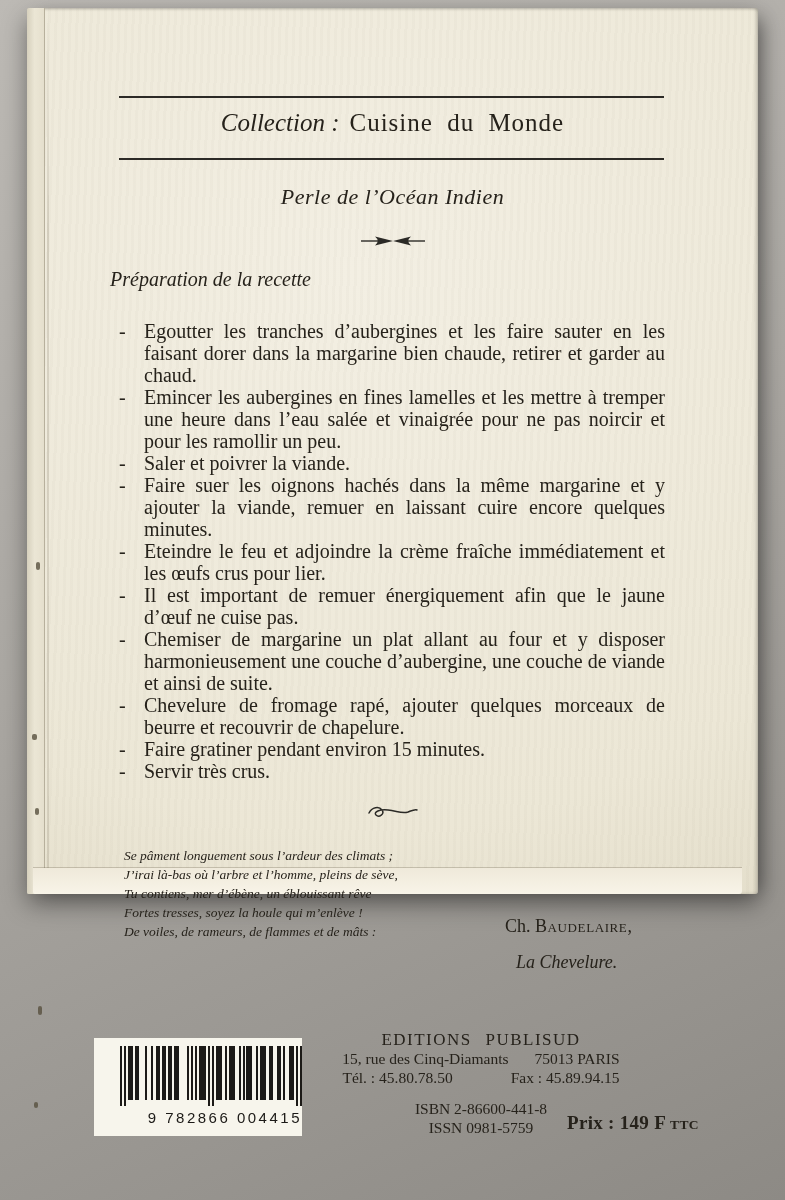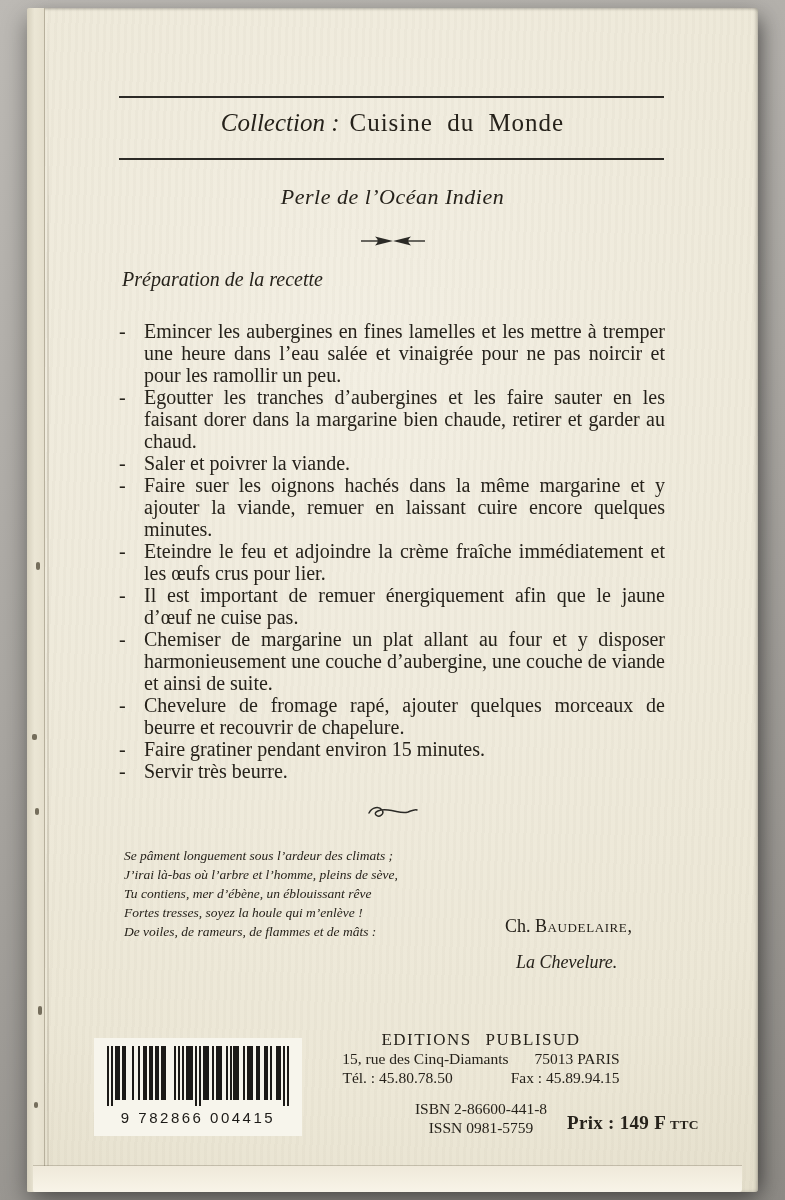--- a/index.html
+++ b/index.html
@@ -3,21 +3,21 @@
 <meta charset="utf-8">
 <style>
   html,body{margin:0;padding:0;}
   body{
     width:785px;height:1200px;position:relative;overflow:hidden;
     background:linear-gradient(155deg,#bdbab5 0%,#aaa7a2 45%,#8d8a85 100%);
     font-family:"Liberation Serif", serif;
     color:var(--ink,#26221b);
   }
   .book{
-    position:absolute;left:27px;top:8px;width:731px;height:1184px;
+    position:absolute;left:27px;top:8px;width:731px;height:886px;
     background:radial-gradient(120% 90% at 45% 30%,#f3efe3 0%,#ece7d6 70%,#e1dbc7 100%);
     border-radius:2px 3px 3px 2px;
     box-shadow:0 10px 24px rgba(0,0,0,.40), 10px 4px 18px -8px rgba(0,0,0,.30),
                inset -2px 0 4px -1px rgba(0,0,0,.28), inset 0 2px 3px -1px rgba(0,0,0,.18);
   }
   .book::before{
     content:"";position:absolute;inset:0;pointer-events:none;
     background:repeating-linear-gradient(92deg,rgba(120,110,90,.03) 0 3px,transparent 3px 7px);
   }
   .page-edge-left{
@@ -41,39 +41,39 @@
   .rule{position:absolute;left:92px;width:545px;border-top:2px solid #2c2a26;}
   .rule-top{top:88px;}
   .rule-mid{top:150px;}
   .collection{position:absolute;top:101px;left:0;width:100%;margin:0;text-align:center;
     font-size:25px;font-weight:normal;}
   .col-label{font-style:italic;margin-right:10px;}
   .col-name{letter-spacing:1px;word-spacing:7px;}
   .book-title{position:absolute;top:176px;left:0;width:100%;margin:0;text-align:center;
     font-style:italic;font-weight:normal;font-size:22px;letter-spacing:.5px;}
   .orn1{position:absolute;top:226px;left:0;width:100%;text-align:center;}
-  .prep{position:absolute;top:260px;left:95px;margin:0;font-style:italic;font-weight:normal;font-size:20px;}
+  .prep{position:absolute;top:260px;left:83px;margin:0;font-style:italic;font-weight:normal;font-size:20px;}
   .steps{position:absolute;top:312px;left:92px;width:546px;margin:0;padding:0;list-style:none;
     font-size:20px;line-height:22px;text-align:justify;}
   .steps li{padding-left:25px;text-indent:-25px;}
   .steps li::before{content:"-";display:inline-block;width:25px;text-indent:0;}
   .orn2{position:absolute;top:796px;left:0;width:100%;text-align:center;}
   .poem{position:absolute;top:838px;left:97px;font-style:italic;font-size:13.5px;line-height:19px;}
   .attribution{position:absolute;top:908px;left:478px;font-size:18px;line-height:20px;}
   .attribution .sc{font-variant:small-caps;letter-spacing:.6px;}
   .attribution .work{font-style:italic;margin-left:11px;margin-top:16px;}
   .publisher{position:absolute;top:1002px;left:268px;width:372px;text-align:center;
     font-size:15.5px;line-height:19px;}
   .pub-name{font-size:17px;letter-spacing:1.5px;word-spacing:8px;margin-top:20px;}
   .gap1{display:inline-block;width:26px;}
   .gap2{display:inline-block;width:58px;}
   .pub-isbn{margin-top:12px;}
   .barcode-label{
     position:absolute;left:67px;top:1030px;width:208px;height:98px;box-sizing:border-box;
-    background:var(--label,#f7f5ec);display:flex;flex-direction:column;align-items:center;padding-top:8px;
+    background:var(--label,#f7f5ec);display:flex;flex-direction:column;align-items:flex-end;padding-top:8px;
   }
   .barcode-num{font-family:"Liberation Sans",sans-serif;font-size:15px;letter-spacing:2.5px;
     margin-top:3px;white-space:nowrap;color:#1c1a17;}
   .price{position:absolute;left:500px;top:1104px;font-size:19px;font-weight:bold;letter-spacing:.3px;margin-left:40px;}
   .price .ttc{font-size:13.5px;margin-left:4px;}
 </style>
 </head>
 <body>
 
 <div class="book">
@@ -101,30 +101,30 @@
       <line x1="4" y1="7" x2="24" y2="7" stroke="#2b2a26" stroke-width="1.4"></line>
       <line x1="48" y1="7" x2="68" y2="7" stroke="#2b2a26" stroke-width="1.4"></line>
       <path d="M36 7 L18 2.5 Q23.5 7 18 11.5 Z" fill="#2b2a26"></path>
       <path d="M36 7 L54 2.5 Q48.5 7 54 11.5 Z" fill="#2b2a26"></path>
     </svg>
   </div>
 
   <h3 class="prep">Préparation de la recette</h3>
 
   <ul class="steps">
+      <li>Egoutter les tranches d’aubergines et les faire sauter en les faisant dorer dans la margarine bien chaude, retirer et garder au chaud.</li>
       <li>Emincer les aubergines en fines lamelles et les mettre à tremper une heure dans l’eau salée et vinaigrée pour ne pas noircir et pour les ramollir un peu.</li>
-      <li>Egoutter les tranches d’aubergines et les faire sauter en les faisant dorer dans la margarine bien chaude, retirer et garder au chaud.</li>
       <li>Saler et poivrer la viande.</li>
       <li>Faire suer les oignons hachés dans la même margarine et y ajouter la viande, remuer en laissant cuire encore quelques minutes.</li>
       <li>Eteindre le feu et adjoindre la crème fraîche immédiatement et les œufs crus pour lier.</li>
       <li>Il est important de remuer énergiquement afin que le jaune d’œuf ne cuise pas.</li>
       <li>Chemiser de margarine un plat allant au four et y disposer harmonieusement une couche d’aubergine, une couche de viande et ainsi de suite.</li>
       <li>Chevelure de fromage rapé, ajouter quelques morceaux de beurre et recouvrir de chapelure.</li>
       <li>Faire gratiner pendant environ 15 minutes.</li>
-      <li>Servir très beurre.</li>
+      <li>Servir très crus.</li>
     </ul>
 
   <div class="orn2">
     <svg width="54" height="16" viewBox="0 0 54 16">
       <path d="M3 9 C6 3 13 2 16 6 C19 10 13 14 10 11 C7 8 14 5 22 6 C31 7 36 10 42 8 C46 6.5 49 5 51 6" stroke="#2b2a26" stroke-width="1.5" fill="none" stroke-linecap="round"></path>
     </svg>
   </div>
 
   <div class="poem">
       <div>Se pâment longuement sous l’ardeur des climats ;</div>

